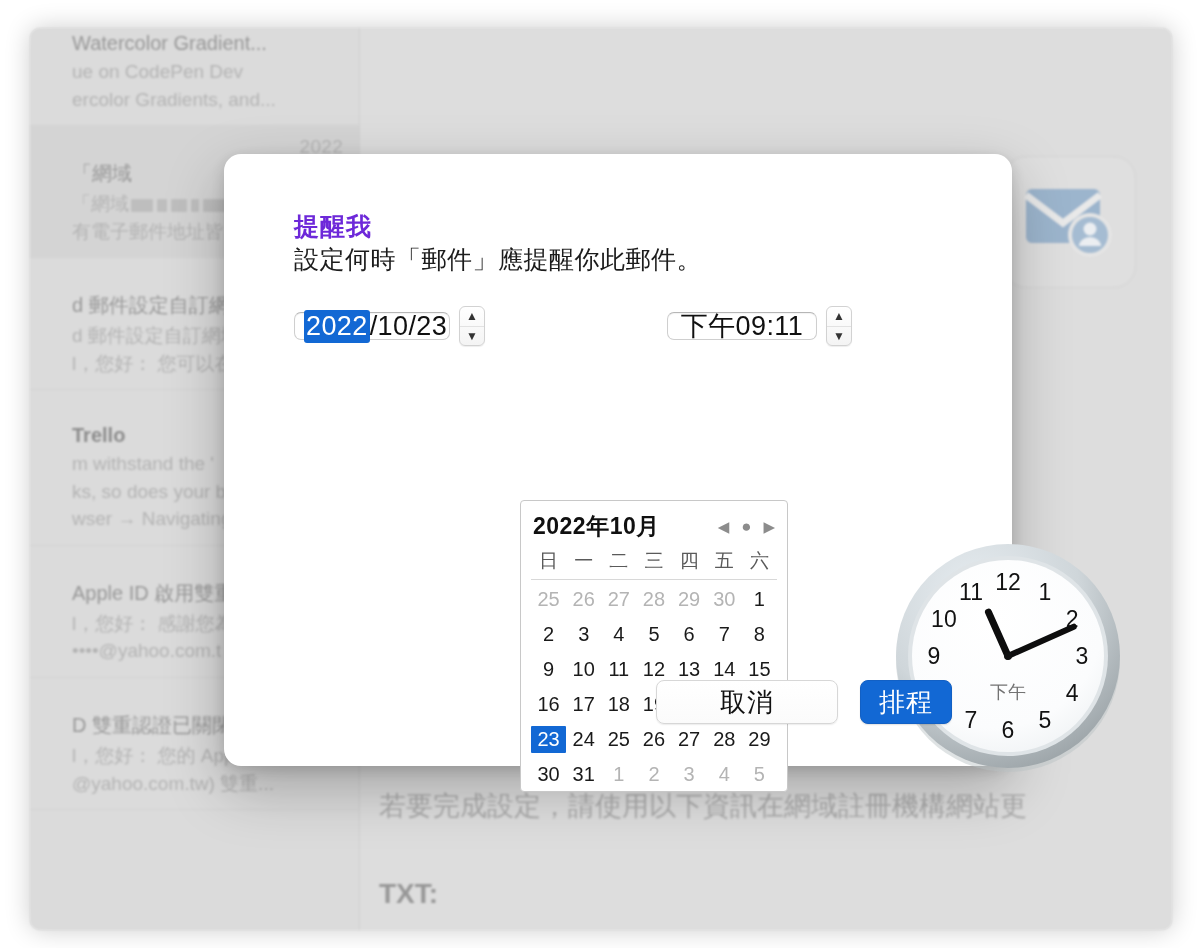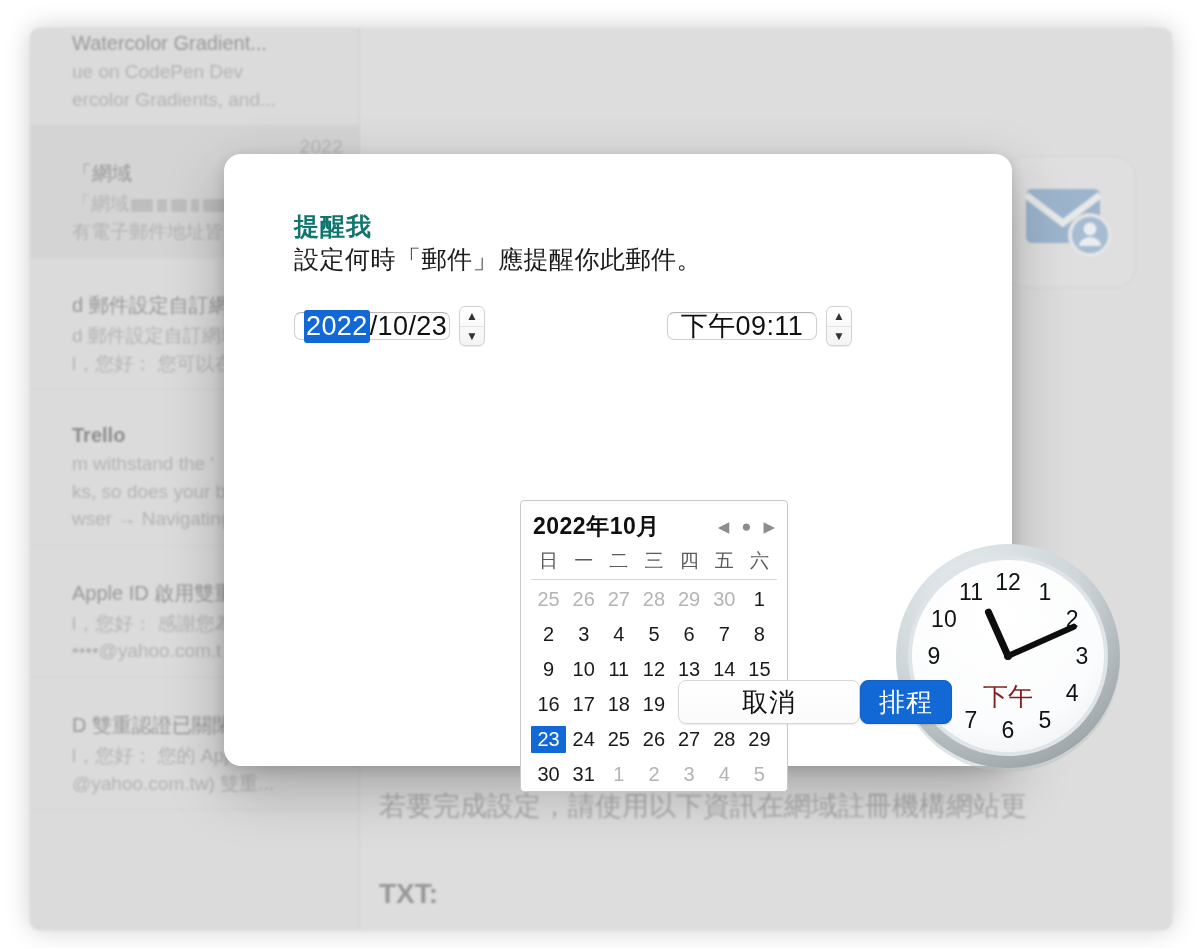--- a/index.html
+++ b/index.html
@@ -135,21 +135,21 @@
     left: 224px; top: 154px;
     width: 788px; height: 612px;
     background: #ffffff;
     border-radius: 17px;
     box-shadow: 0 22px 58px rgba(0,0,0,0.26), 0 4px 14px rgba(0,0,0,0.14);
     padding: 56px 60px 0 70px;
   }
   #dlg-title {
     font-size: 25px;
     font-weight: bold;
-    color: #0f766e;
+    color: #6d28d9;
     letter-spacing: 1px;
   }
   #dlg-subtitle {
     font-size: 25px;
     color: #1c1c1c;
     letter-spacing: 0.5px;
   }
 
   
   #field-row {
@@ -267,32 +267,32 @@
   #clock-wrap {
     position: absolute;
     left: 664px; top: 384px;
     width: 240px; height: 240px;
   }
   #clock-label {
     position: absolute;
     left: 0; right: 0;
     top: 142px;
     text-align: center;
-    font-size: 25px;
-    color: #7f1d1d;
+    font-size: 18px;
+    color: #737373;
     pointer-events: none;
   }
 
   
   #btn-row {
     position: absolute;
     right: 60px; bottom: 42px;
     display: flex;
     align-items: center;
-    gap: 0;
+    gap: 22px;
     padding-left: 22px;
   }
   .btn {
     height: 44px;
     border-radius: 8px;
     font-size: 26px;
     display: flex;
     align-items: center;
     justify-content: center;
     letter-spacing: 1px;

